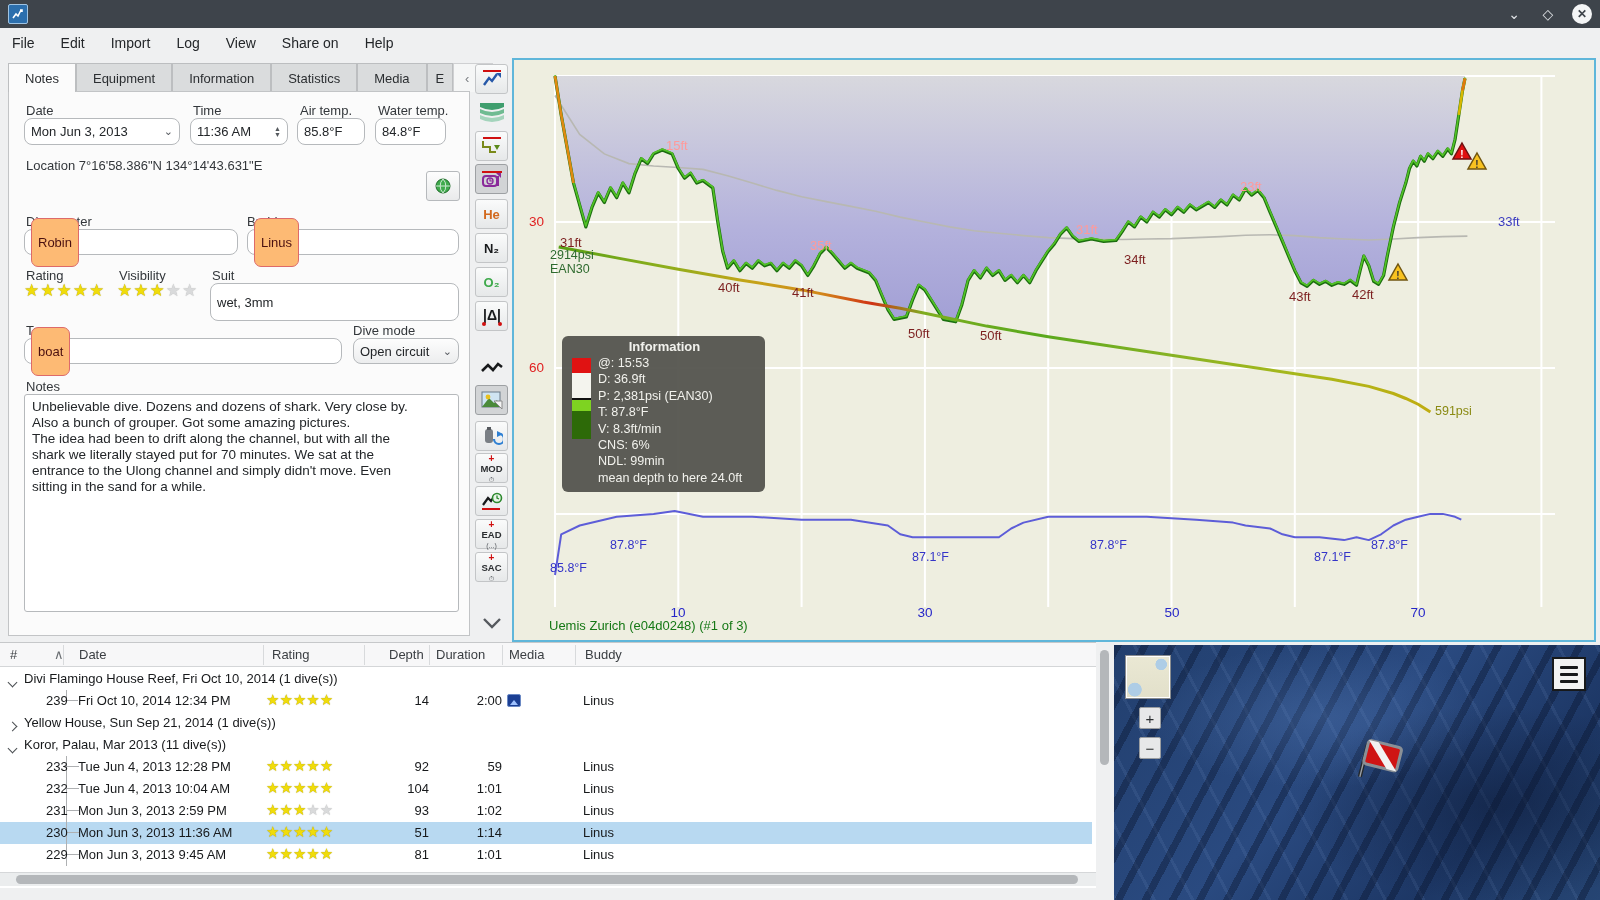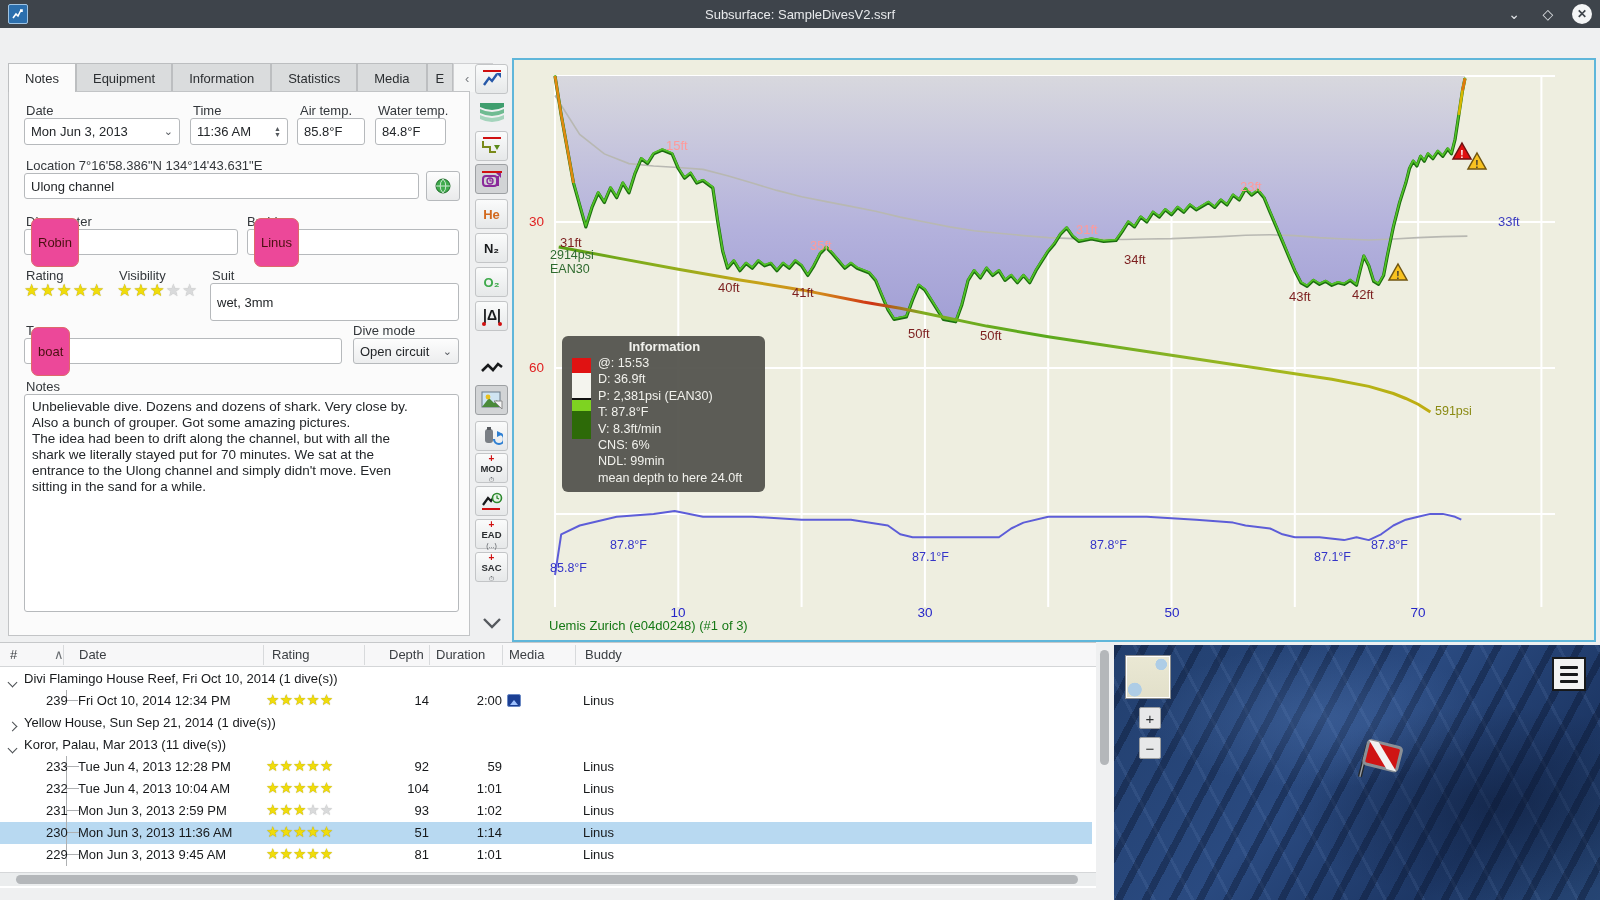--- a/index.html
+++ b/index.html
@@ -19,22 +19,22 @@
   .menuitem { font-size:14px; color:#232629; }
 
   
   #tabbar { position:absolute; left:8px; top:63px; height:29px; display:flex; }
   .tab { height:29px; padding:0 16px; display:flex; align-items:center; font-size:13px; color:#2b2e31; background:#dadcdd; border:1px solid #bcbec0; border-bottom:none; }
   .tab.active { background:#fbfbfb; position:relative; z-index:3; }
   .tabscroll { height:29px; width:40px; display:flex; align-items:center; justify-content:center; gap:8px; color:#7d8084; font-size:13px; background:#f5f6f6; border:1px solid #cfd0d2; border-bottom:none;}
 
   #formbox { position:absolute; left:8px; top:91px; width:462px; height:545px; background:#fbfbfb; border:1px solid #c2c4c6; }
   .flabel { position:absolute; font-size:13px; color:#33373b; }
-  .field { position:absolute; background:#fff; border:1px solid #b6b9bc; border-radius:3px; font-size:13px; color:#232629; display:flex; align-items:center; padding:0 6px; }
-  .chip { background:#ec4899; border:1px solid #dd6a6a; border-radius:7px; padding:16px 6px; font-size:13px; color:#4a1010; }
+  .field { position:absolute; background:#fff; border:1px solid #b6b9bc; border-radius:8px; font-size:13px; color:#232629; display:flex; align-items:center; padding:0 6px; }
+  .chip { background:#fdba74; border:1px solid #dd6a6a; border-radius:7px; padding:16px 6px; font-size:13px; color:#4a1010; }
   .combo-arrow { margin-left:auto; color:#55595e; font-size:11px; }
   .spin { margin-left:auto; display:flex; flex-direction:column; color:#55595e; font-size:7px; line-height:6px; }
   .stars { position:absolute; font-size:17px; letter-spacing:1px; }
   .star-on { color:#f0dc0a; text-shadow:0 0 1px #8a7a00; }
   .star-off { color:#d9dadb; text-shadow:0 0 1px #aaa; }
   #notesarea { position:absolute; left:15px; top:302px; width:435px; height:218px; background:#fff; border:1px solid #b6b9bc; border-radius:3px; font-family:"Liberation Sans",sans-serif; font-size:13.5px; color:#232629; padding:4px 7px; resize:none; white-space:pre-wrap; line-height:16px; }
   #globebtn { position:absolute; left:417px; top:79px; width:34px; height:30px; background:linear-gradient(#fdfdfd,#e9eaeb); border:1px solid #b6b9bc; border-radius:3px; display:flex; align-items:center; justify-content:center; }
 
   
   #ptoolbar { position:absolute; left:472px; top:58px; width:40px; height:582px; }
@@ -96,28 +96,36 @@
 <body>
 
 <div id="app">
 
   <div id="titlebar">
     <div id="appicon">
       <svg width="14" height="14" viewBox="0 0 14 14">
           <path d="M2 11 L5 7 L7 9 L10 3 M9 3 L11 3 L11 5" stroke="#fff" stroke-width="1.6" fill="none"></path>
         </svg>
     </div>
-    <div id="wintitle">Subsurface: SampleDivesV2.ssrf</div>
     <div class="winbtns">
       <div class="winbtn">⌄</div>
       <div class="winbtn">◇</div>
       <div class="closebtn">✕</div>
     </div>
   </div>
 
+  <div id="menubar">
+      <div class="menuitem">File</div>
+      <div class="menuitem">Edit</div>
+      <div class="menuitem">Import</div>
+      <div class="menuitem">Log</div>
+      <div class="menuitem">View</div>
+      <div class="menuitem">Share on</div>
+      <div class="menuitem">Help</div>
+    </div>
 
   <div id="tabbar">
       <div class="tab active">Notes</div>
       <div class="tab">Equipment</div>
       <div class="tab">Information</div>
       <div class="tab">Statistics</div>
       <div class="tab">Media</div>
       <div class="tab" style="padding: 0px 8px;">E</div>
       <div class="tabscroll">
         <span>‹</span>
@@ -142,23 +150,20 @@
     <div class="flabel" style="left:291px;top:11px">Air temp.</div>
     <div class="field" style="left:288px;top:26px;width:68px;height:27px">
         <span>85.8°F</span>
       </div>
     <div class="flabel" style="left:369px;top:11px">Water temp.</div>
     <div class="field" style="left:366px;top:26px;width:71px;height:27px">
         <span>84.8°F</span>
       </div>
 
     <div class="flabel" style="left:17px;top:66px">Location 7°16'58.386"N 134°14'43.631"E</div>
-    <div class="field" style="left:15px;top:81px;width:395px;height:26px">
-        <span>Ulong channel</span>
-      </div>
     <div id="globebtn">
       <svg width="16" height="16" viewBox="0 0 16 16">
           <circle cx="8" cy="8" r="7" fill="#3faa4c" stroke="#1d6b28"></circle>
           <path d="M1 8 h14 M8 1 a10 10 0 0 1 0 14 M8 1 a10 10 0 0 0 0 14" stroke="#cfe9d4" stroke-width="1" fill="none"></path>
         </svg>
     </div>
 
     <div class="flabel" style="left:17px;top:122px">Divemaster</div>
     <div class="field" style="left:15px;top:137px;width:214px;height:26px">
         <span class="chip">Robin</span>

